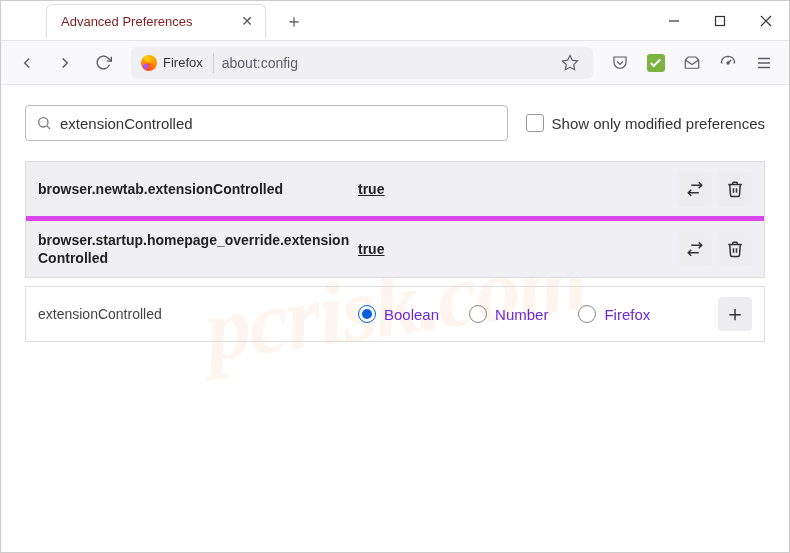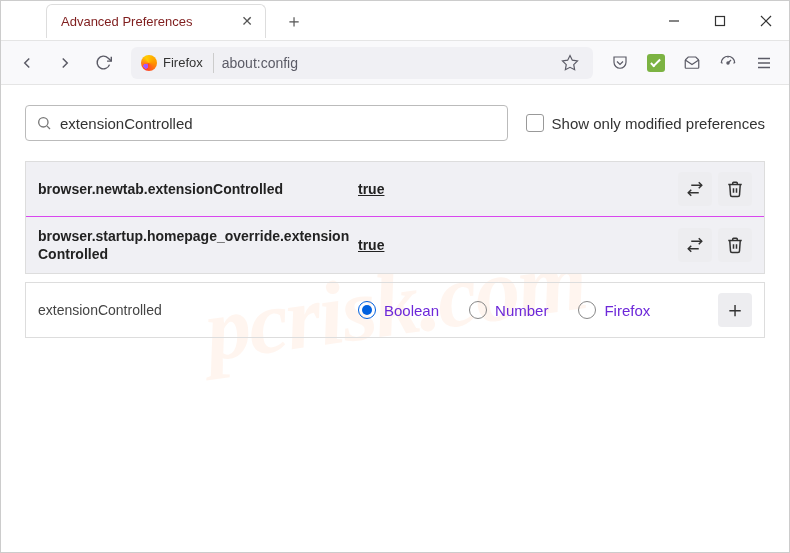--- a/index.html
+++ b/index.html
@@ -27,21 +27,21 @@
     
     
     .content { padding: 20px 24px; position: relative; z-index: 2; }
     .search-row { display: flex; align-items: center; gap: 18px; margin-bottom: 20px; }
     .search-box { flex: 1; height: 36px; border: 1px solid #bbb; border-radius: 4px; display: flex; align-items: center; padding: 0 10px; gap: 8px; }
     .search-box input { border: none; outline: none; flex: 1; font-size: 15px; color: #333; background: transparent; }
     .checkbox-wrap { display: flex; align-items: center; gap: 8px; font-size: 15px; color: #333; }
     .chk { width: 18px; height: 18px; border: 1px solid #999; border-radius: 3px; }
     
     .pref-table { border: 1px solid #ddd; }
-    .pref-row { display: flex; align-items: center; padding: 10px 12px; border-bottom: 1px solid #d946ef; min-height: 44px; }
+    .pref-row { display: flex; align-items: center; padding: 10px 12px; border-bottom: 5px solid #d946ef; min-height: 44px; }
     .pref-row.modified { background: #f0f0f4; font-weight: 700; }
     .pref-row:last-child { border-bottom: none; justify-content: flex-end; }
     .pref-name { width: 320px; color: #222; font-size: 14px; line-height: 1.3; word-break: break-word; }
     .pref-value { flex: 1; color: #222; font-size: 14px; text-decoration: underline; }
     .pref-actions { display: flex; gap: 6px; }
     .act-btn { width: 34px; height: 34px; background: #ededf0; border-radius: 4px; display: flex; align-items: center; justify-content: center; cursor: pointer; }
     .act-btn svg { width: 18px; height: 18px; }
     
     .new-row { display: flex; align-items: center; padding: 10px 12px; border: 1px solid #ddd; border-top: none; }
     .new-name { width: 320px; font-size: 14px; color: #444; }

